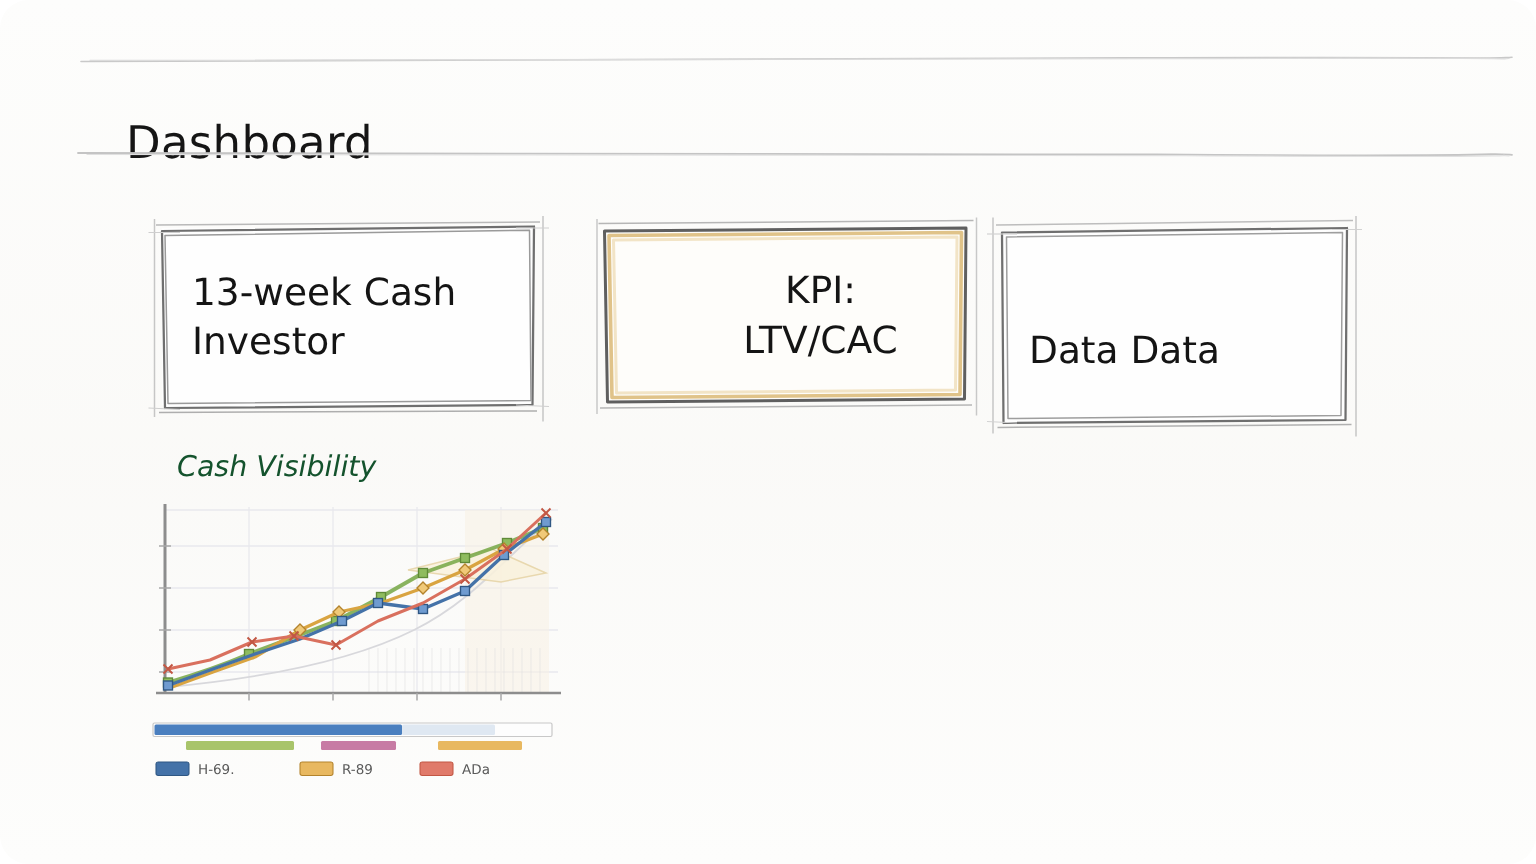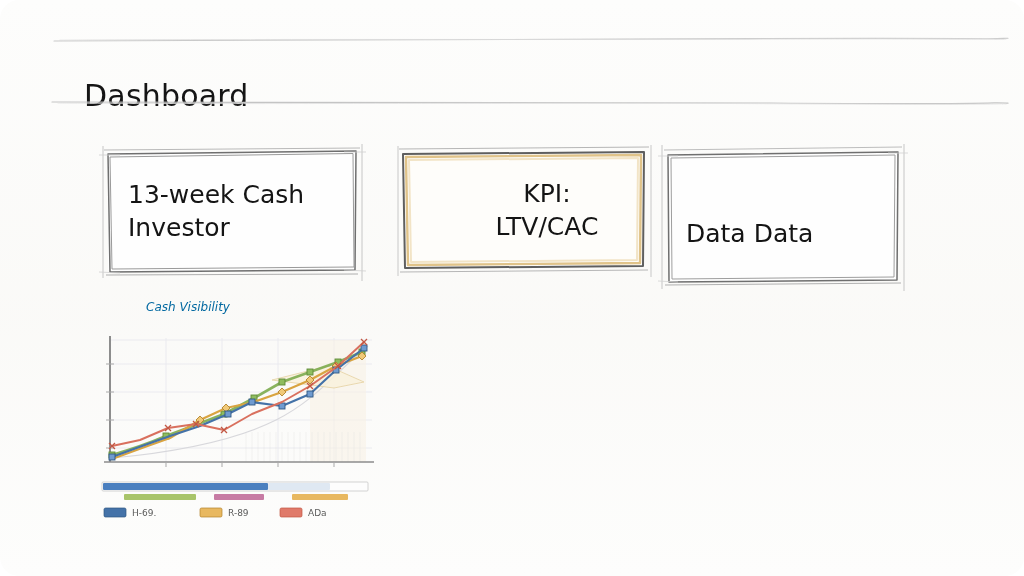--- a/index.html
+++ b/index.html
@@ -131,26 +131,25 @@
     position: absolute;
     left: 0;
     top: 296px;
     width: 420px;
     height: 260px;
   }
   #chart-title {
     position: absolute;
     left: 118px;
     top: 4px;
-    font-size: 12px;
+    font-size: 19px;
     font-style: italic;
-    color: #0369a1;
+    color: #14532d;
     font-family: "DejaVu Sans", sans-serif;
     white-space: nowrap;
-    margin-left: 28px;
   }
   #chart-plot {
     position: absolute;
     left: 96px;
     top: 40px;
     width: 280px;
     height: 145px;
     overflow: visible;
   }
   #chart-legend-area {

